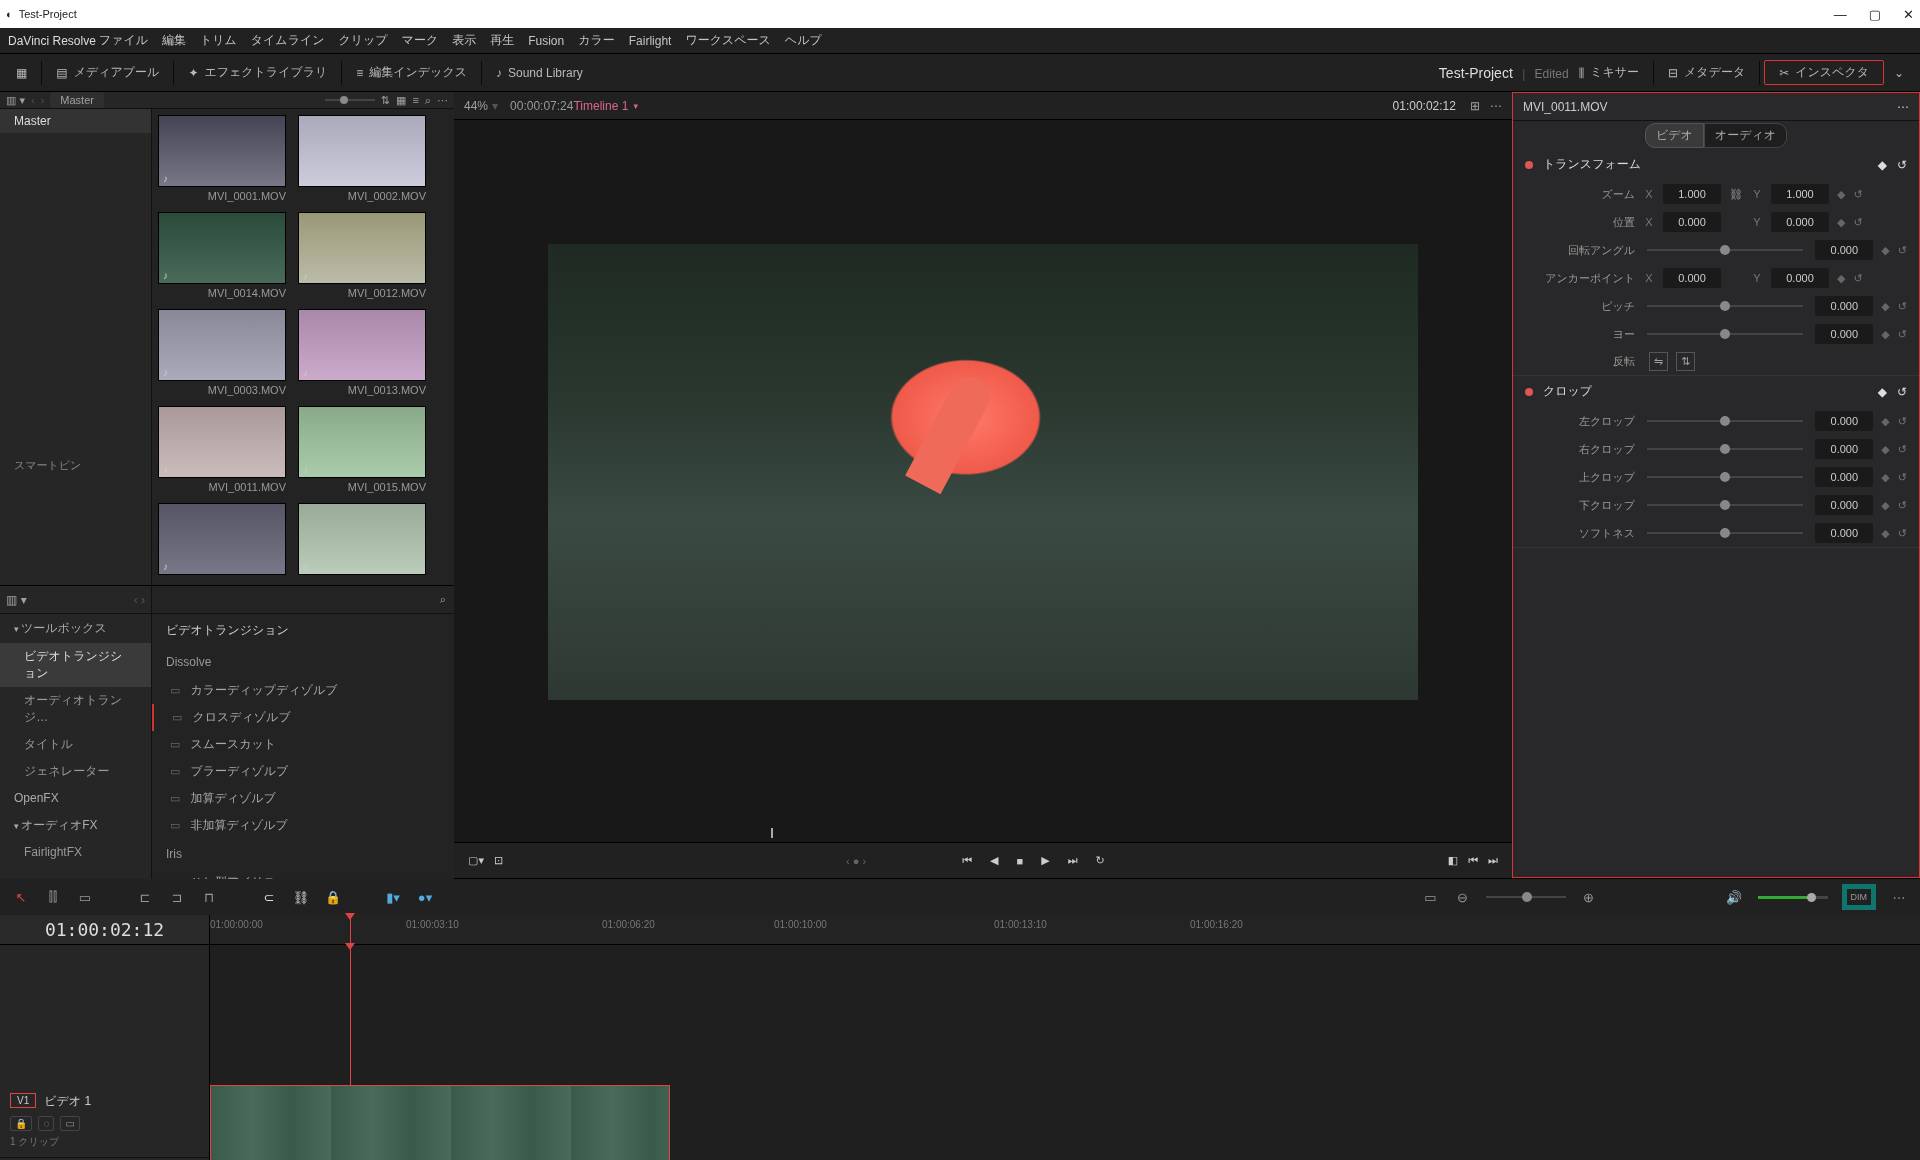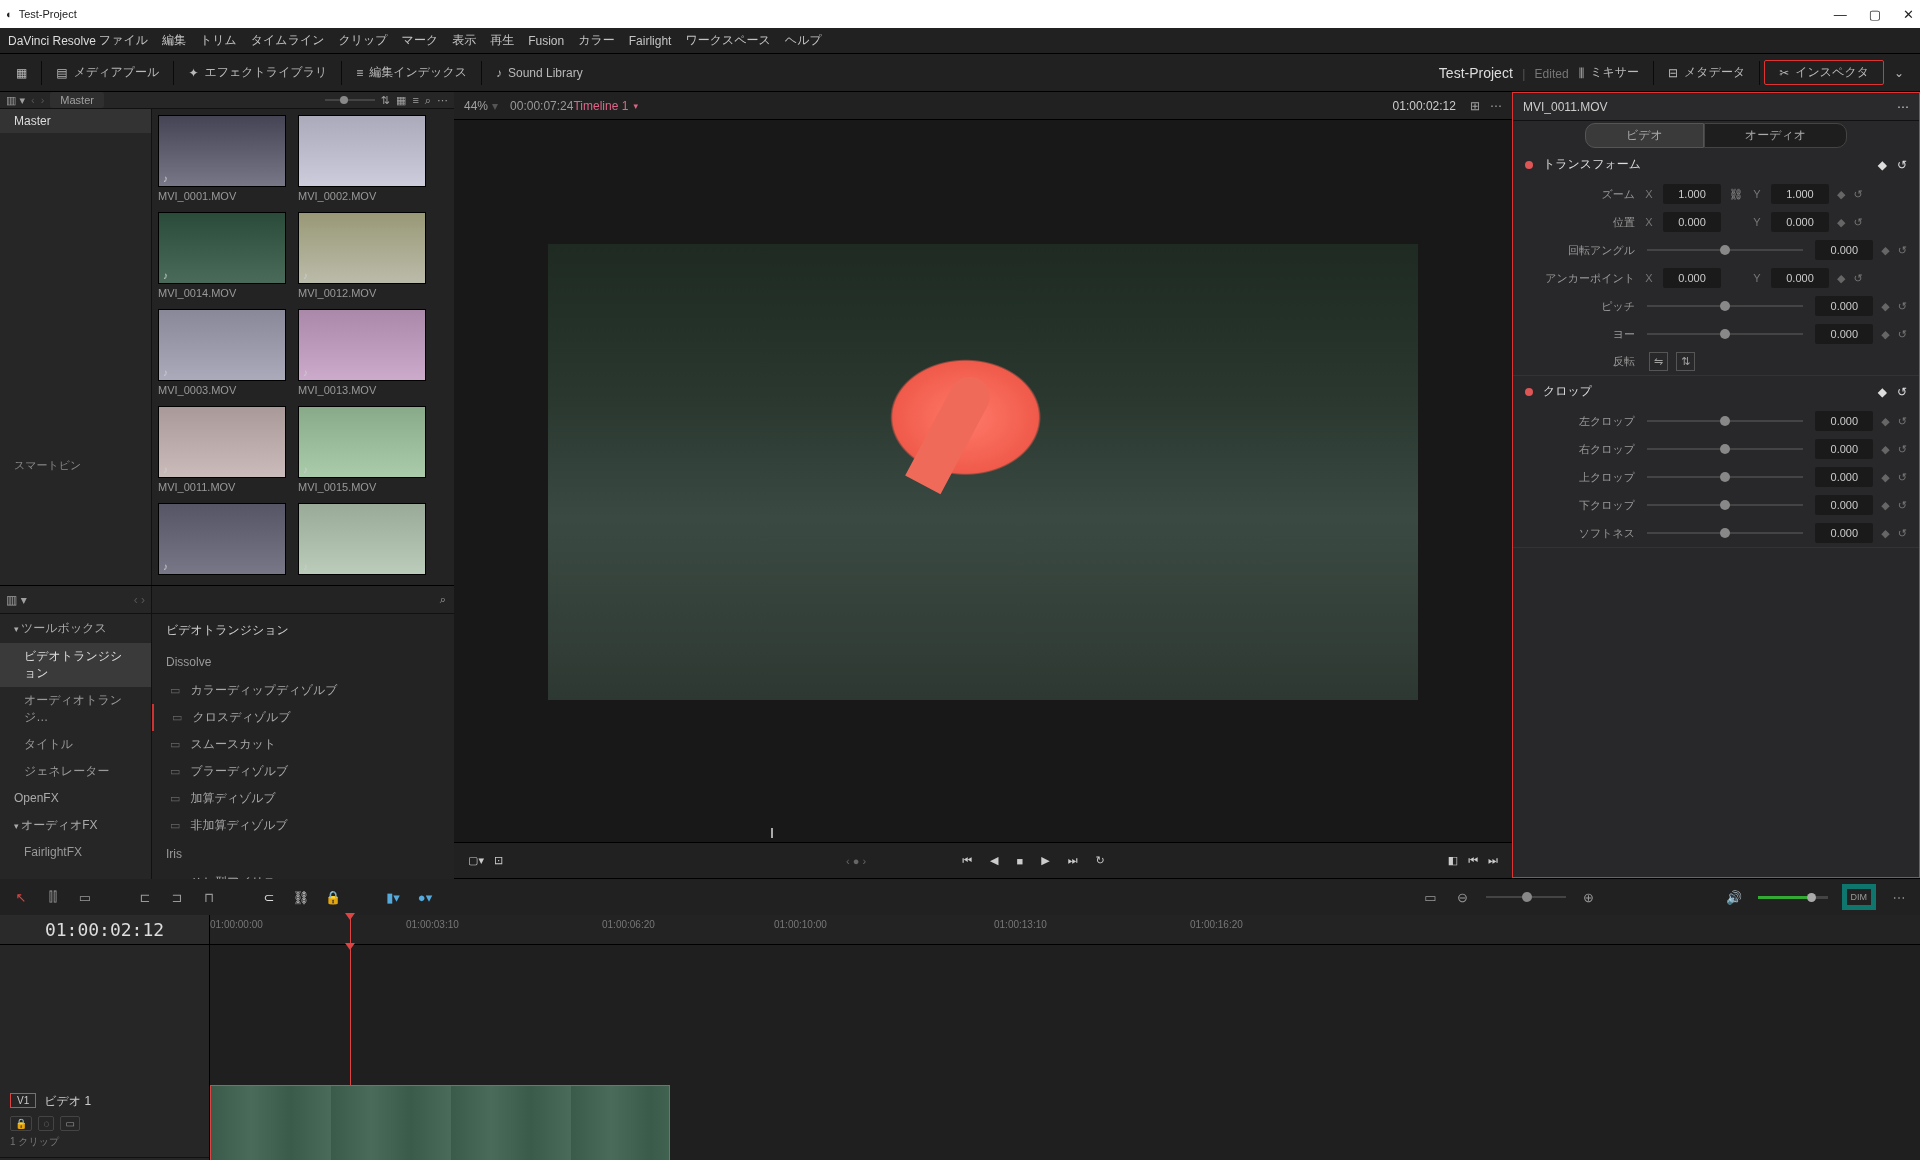--- a/index.html
+++ b/index.html
@@ -22,21 +22,21 @@
 .pool-body{height:484px;display:flex}
 .pool-tree{width:152px;background:#262626;border-right:1px solid #111}
 .pool-tree .item{padding:5px 14px;font-size:12px}
 .pool-tree .item.active{background:#333;color:#ddd}
 .pool-tree .section{padding:5px 14px;color:#888;margin-top:320px}
 .pool-grid{flex:1;background:#232323;padding:6px;overflow:hidden}
 .thumb-row{display:flex;gap:12px;margin-bottom:4px}
 .thumb{width:128px}
 .thumb .img{width:128px;height:72px;background:linear-gradient(135deg,#3a4a3f,#5a6a5f);border:1px solid #000;position:relative}
 .thumb .img::after{content:"♪";position:absolute;left:4px;bottom:2px;color:#ccc;font-size:10px}
-.thumb .lbl{text-align:left;font-size:11px;color:#999;padding:3px 0 6px}
+.thumb .lbl{text-align:right;font-size:11px;color:#999;padding:3px 0 6px}
 .fx-panel{flex:1;display:flex;background:#1f1f1f;border-top:1px solid #000}
 .fx-tree{width:152px;background:#262626;border-right:1px solid #111;font-size:12px}
 .fx-tree .hdr{height:28px;display:flex;align-items:center;padding:0 6px;border-bottom:1px solid #111}
 .fx-tree .cat{padding:6px 14px;color:#aaa}
 .fx-tree .cat.open::before{content:"▾ ";font-size:9px}
 .fx-tree .sub{padding:5px 24px;color:#999}
 .fx-tree .sub.sel{background:#3a3a3a;color:#ddd}
 .fx-list{flex:1;background:#232323}
 .fx-list .hdr{height:28px;border-bottom:1px solid #111;display:flex;align-items:center;justify-content:flex-end;padding:0 8px}
 .fx-list .grp-title{padding:8px 14px;color:#ccc;font-size:12px;font-weight:500}
@@ -52,21 +52,21 @@
 .flamingo::after{content:"";position:absolute;left:44%;top:28%;width:40px;height:120px;background:#f06a5a;border-radius:40px 40px 0 0;transform:rotate(28deg)}
 .scrubber{height:18px;background:#181818;position:relative}
 .scrubber::before{content:"";position:absolute;left:30%;top:4px;width:2px;height:10px;background:#aaa}
 .transport{height:36px;background:#212121;display:flex;align-items:center;justify-content:center;gap:18px;padding:0 14px;border-top:1px solid #000;color:#ccc}
 .transport .l,.transport .r{display:flex;gap:10px;align-items:center}
 .transport .l{margin-right:auto}
 .transport .r{margin-left:auto}
 .right-col{width:408px;background:#28282a;border:1px solid #d33;display:flex;flex-direction:column}
 .insp-hdr{height:28px;background:#2a2a2c;display:flex;align-items:center;padding:0 10px;color:#ccc;font-size:12px;border-bottom:1px solid #111}
 .insp-tabs{height:28px;display:flex;align-items:center;justify-content:center;gap:0;padding:6px 0}
-.insp-tab{padding:3px 40px;background:#1e1e1e;color:#aaa;font-size:12px;border:1px solid #444}
+.insp-tab{padding:3px 10px;background:#1e1e1e;color:#aaa;font-size:12px;border:1px solid #444}
 .insp-tab.active{background:#3a3a3a;border-color:#555;border-radius:10px 0 0 10px}
 .insp-tab:last-child{border-radius:0 10px 10px 0}
 .insp-section{border-bottom:1px solid #333}
 .insp-sec-hdr{display:flex;align-items:center;padding:7px 12px;color:#ddd;font-size:12px}
 .insp-sec-hdr .dot{width:8px;height:8px;border-radius:50%;background:#d55;margin-right:10px}
 .insp-sec-hdr .sp{flex:1}
 .insp-row{display:flex;align-items:center;padding:4px 12px;gap:8px;font-size:11px}
 .insp-row .lbl{width:110px;text-align:right;color:#999}
 .insp-row .ax{color:#777;width:12px;text-align:center}
 .insp-row .val{width:58px;height:20px;background:#1a1a1a;color:#ccc;text-align:center;line-height:20px;border-radius:2px;font-size:11px}

